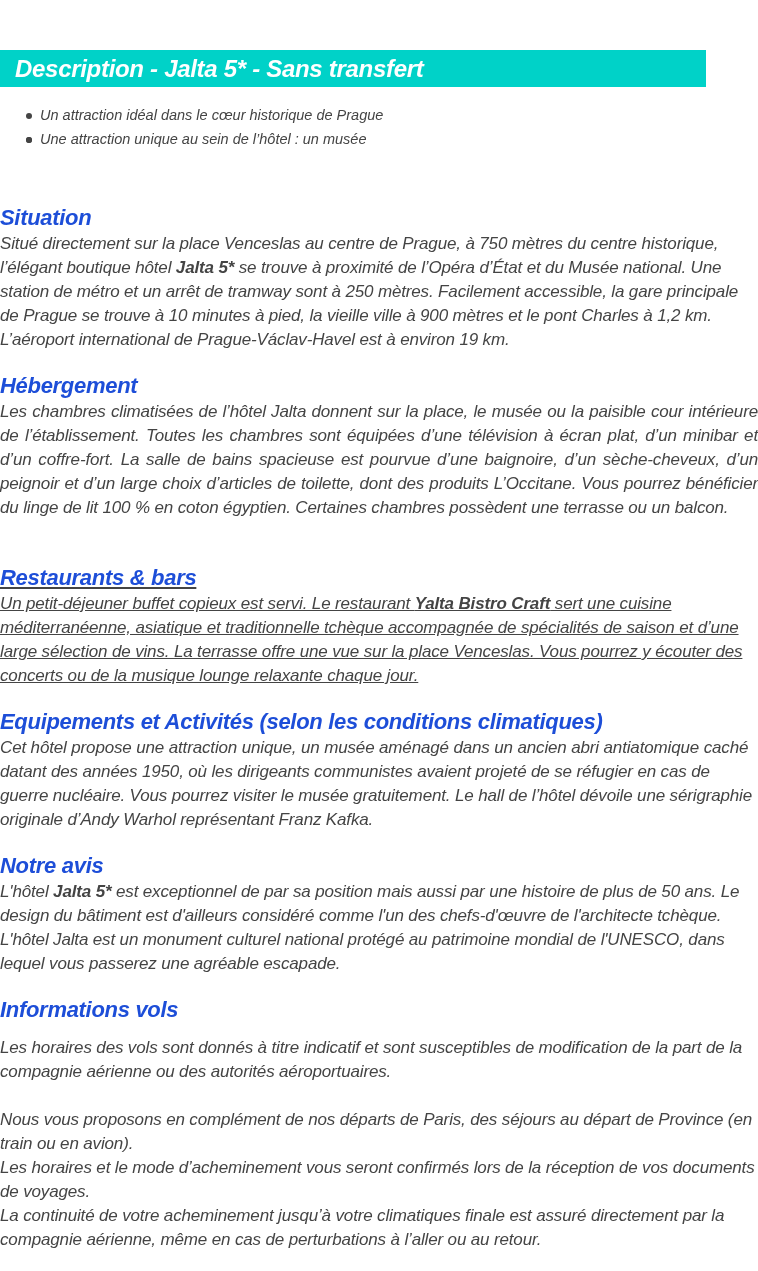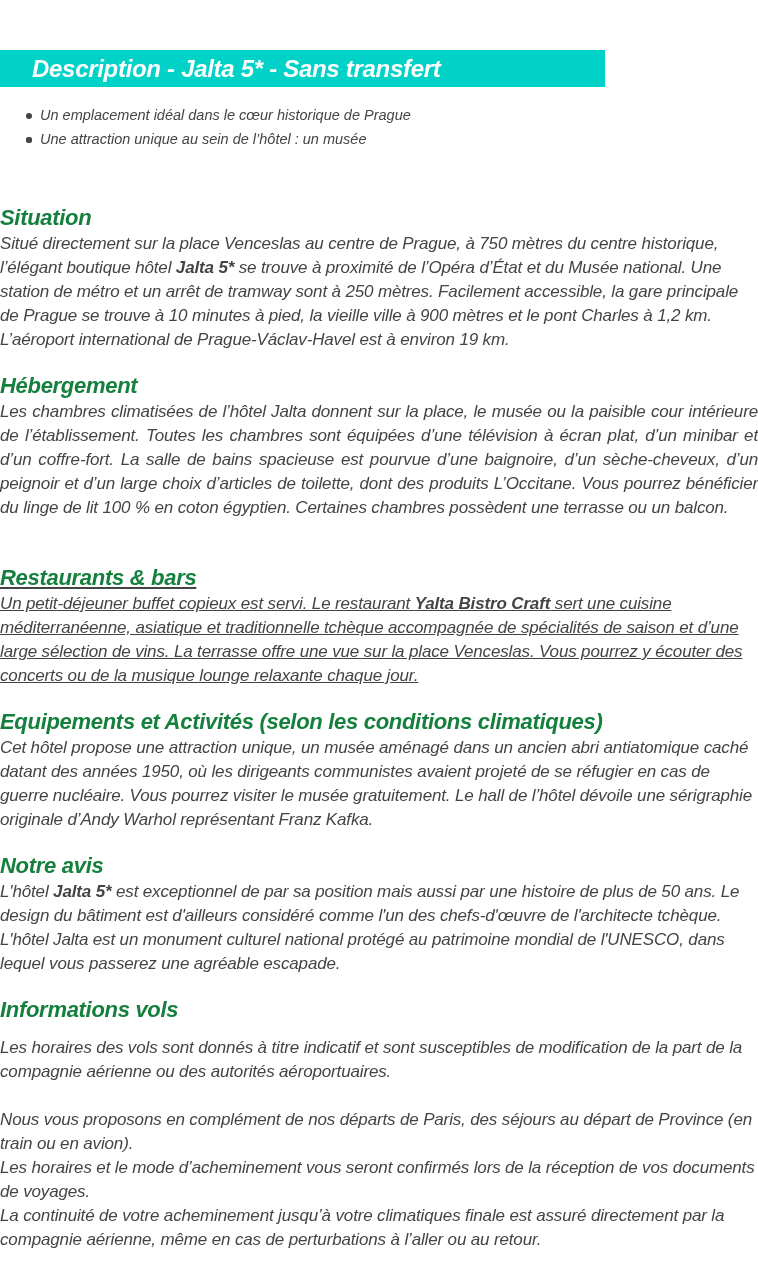--- a/index.html
+++ b/index.html
@@ -12,25 +12,25 @@
     height: 1271px;
     overflow: hidden;
     font-family: "Liberation Sans", "DejaVu Sans", sans-serif;
     color: #444444;
     position: relative;
   }
   .title-bar {
     position: absolute;
     left: 0;
     top: 50px;
-    width: 605px;
+    width: 706px;
     height: 37px;
     background: #00d2c8;
     box-sizing: border-box;
-    padding-left: 32px;
+    padding-left: 15px;
   }
   .title-bar h1 {
     margin: 0;
     font-size: 24px;
     line-height: 37px;
     font-style: italic;
     font-weight: bold;
     color: #ffffff;
     letter-spacing: -0.3px;
   }
@@ -63,21 +63,21 @@
     position: absolute;
     left: 0;
     width: 758px;
   }
   .section h2 {
     margin: 0;
     font-size: 22px;
     line-height: 28px;
     font-style: italic;
     font-weight: bold;
-    color: #15803d;
+    color: #1d4ed8;
     letter-spacing: -0.3px;
   }
   .section p {
     margin: 0;
     font-size: 17px;
     line-height: 24px;
     font-style: italic;
     color: #444444;
     letter-spacing: -0.15px;
   }
@@ -93,21 +93,21 @@
   .spacer { height: 24px; }
 </style>
 </head>
 <body>
 
 <div class="title-bar">
   <h1>Description - Jalta 5* - Sans transfert</h1>
 </div>
 
 <ul class="bullets">
-  <li><span class="dot"></span><span>Un emplacement idéal dans le cœur historique de Prague</span></li>
+  <li><span class="dot"></span><span>Un attraction idéal dans le cœur historique de Prague</span></li>
   <li><span class="dot"></span></li>
   <li><span class="dot"></span><span>Une attraction unique au sein de l’hôtel : un musée</span></li>
 </ul>
 
 <div class="section" style="top:204px;">
   <h2>Situation</h2>
   <p class="body-block"><span>Situé directement sur la place Venceslas au centre de Prague, à 750 mètres du centre historique, l’élégant boutique hôtel </span><b>Jalta 5*</b><span> se trouve à proximité de l’Opéra d’État et du Musée national. Une station de métro et un arrêt de tramway sont à 250 mètres. Facilement accessible, la gare principale de Prague se trouve à 10 minutes à pied, la vieille ville à 900 mètres et le pont Charles à 1,2 km. L’aéroport international de Prague-Václav-Havel est à environ 19 km.</span></p>
 </div>
 
 <div class="section" style="top:372px;">

